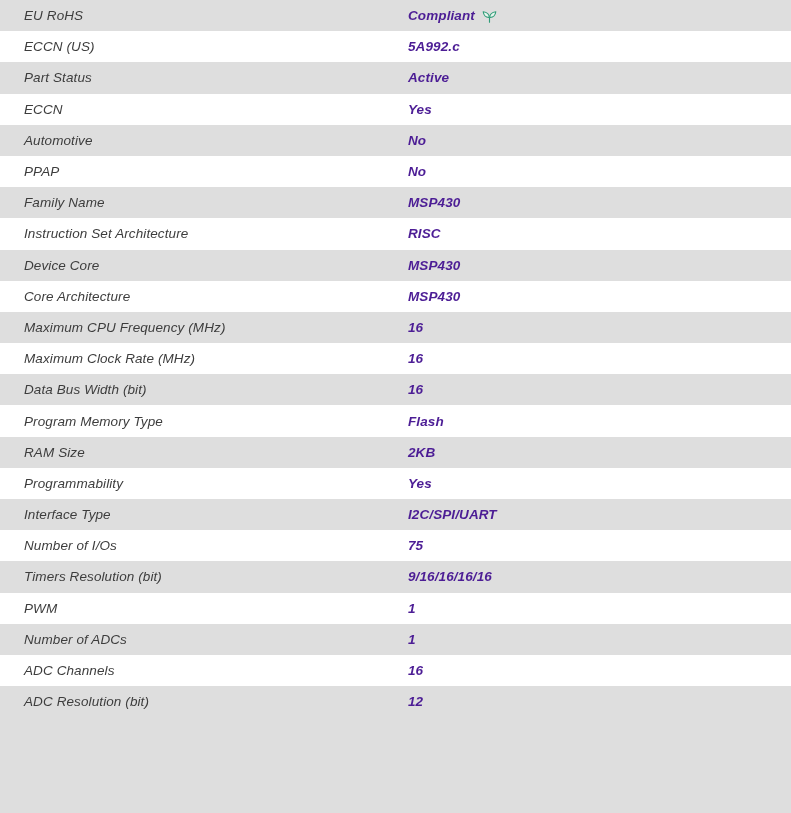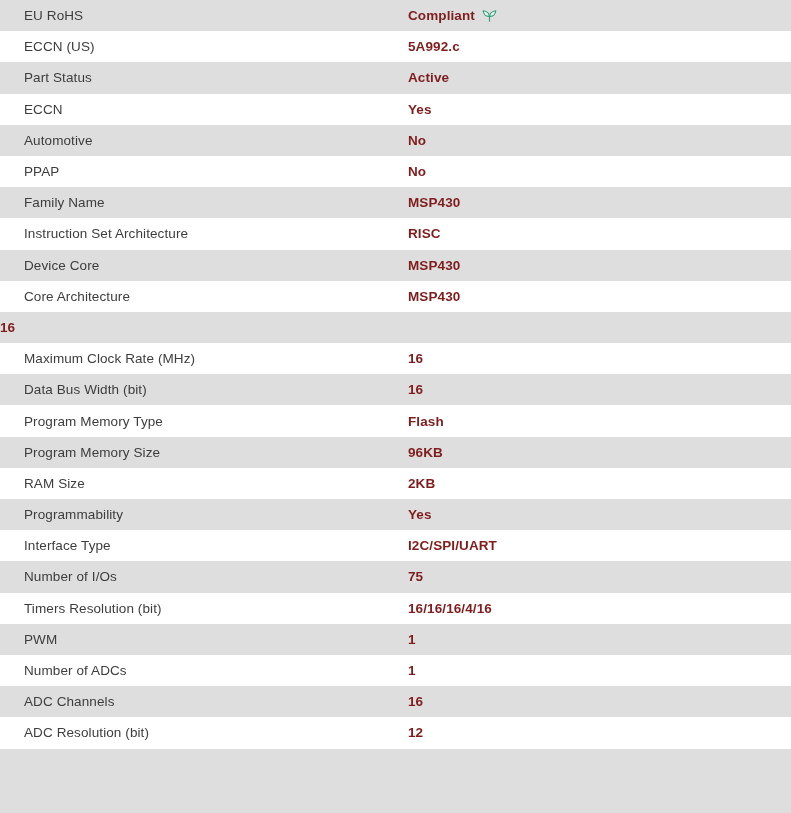--- a/index.html
+++ b/index.html
@@ -5,20 +5,21 @@
   html, body { margin: 0; padding: 0; }
   body {
     width: 791px;
     height: 813px;
     overflow: hidden;
     background: #dedede; 
     font-family: "Liberation Sans", sans-serif;
   }
   .spec-table {
     width: 791px;
+    font-style: italic;
   }
   .row {
     height: 31.2px;
     display: flex;
     align-items: center;
     background: #ffffff;
     box-sizing: border-box;
   }
   .spec-table .row:nth-child(odd) {
     background: #dedede;
@@ -29,25 +30,25 @@
     flex: 0 0 auto;
     font-size: 13.5px;
     font-weight: 400;
     color: #3d3d3d;
     letter-spacing: 0.1px;
     white-space: nowrap;
   }
   .value {
     font-size: 13.5px;
     font-weight: 700;
-    color: #7f1d1d;
+    color: #4c1d95;
     letter-spacing: 0.1px;
     white-space: nowrap;
     display: flex;
-    align-items: flex-start;
+    align-items: flex-end;
     gap: 7px;
   }
   .leaf {
     display: inline-flex;
     align-items: center;
     margin-top: 1px;
   }
 </style>
 </head>
 <body>
@@ -110,42 +111,39 @@
     <div class="label">Device Core</div>
     <div class="value">MSP430</div>
   </div>
 
   <div class="row">
     <div class="label">Core Architecture</div>
     <div class="value">MSP430</div>
   </div>
 
   <div class="row">
+    <div class="label">Maximum CPU Frequency (MHz)</div>
     <div class="value">16</div>
   </div>
 
   <div class="row">
     <div class="label">Maximum Clock Rate (MHz)</div>
     <div class="value">16</div>
   </div>
 
   <div class="row">
     <div class="label">Data Bus Width (bit)</div>
     <div class="value">16</div>
   </div>
 
   <div class="row">
     <div class="label">Program Memory Type</div>
     <div class="value">Flash</div>
   </div>
 
-  <div class="row">
-    <div class="label">Program Memory Size</div>
-    <div class="value">96KB</div>
-  </div>
 
   <div class="row">
     <div class="label">RAM Size</div>
     <div class="value">2KB</div>
   </div>
 
   <div class="row">
     <div class="label">Programmability</div>
     <div class="value">Yes</div>
   </div>
@@ -156,21 +154,21 @@
   </div>
 
   <div class="row">
     <div class="label">Number of I/Os</div>
     <div class="value">75</div>
   </div>
 
 
   <div class="row">
     <div class="label">Timers Resolution (bit)</div>
-    <div class="value">16/16/16/4/16</div>
+    <div class="value">9/16/16/16/16</div>
   </div>
 
   <div class="row">
     <div class="label">PWM</div>
     <div class="value">1</div>
   </div>
 
   <div class="row">
     <div class="label">Number of ADCs</div>
     <div class="value">1</div>

